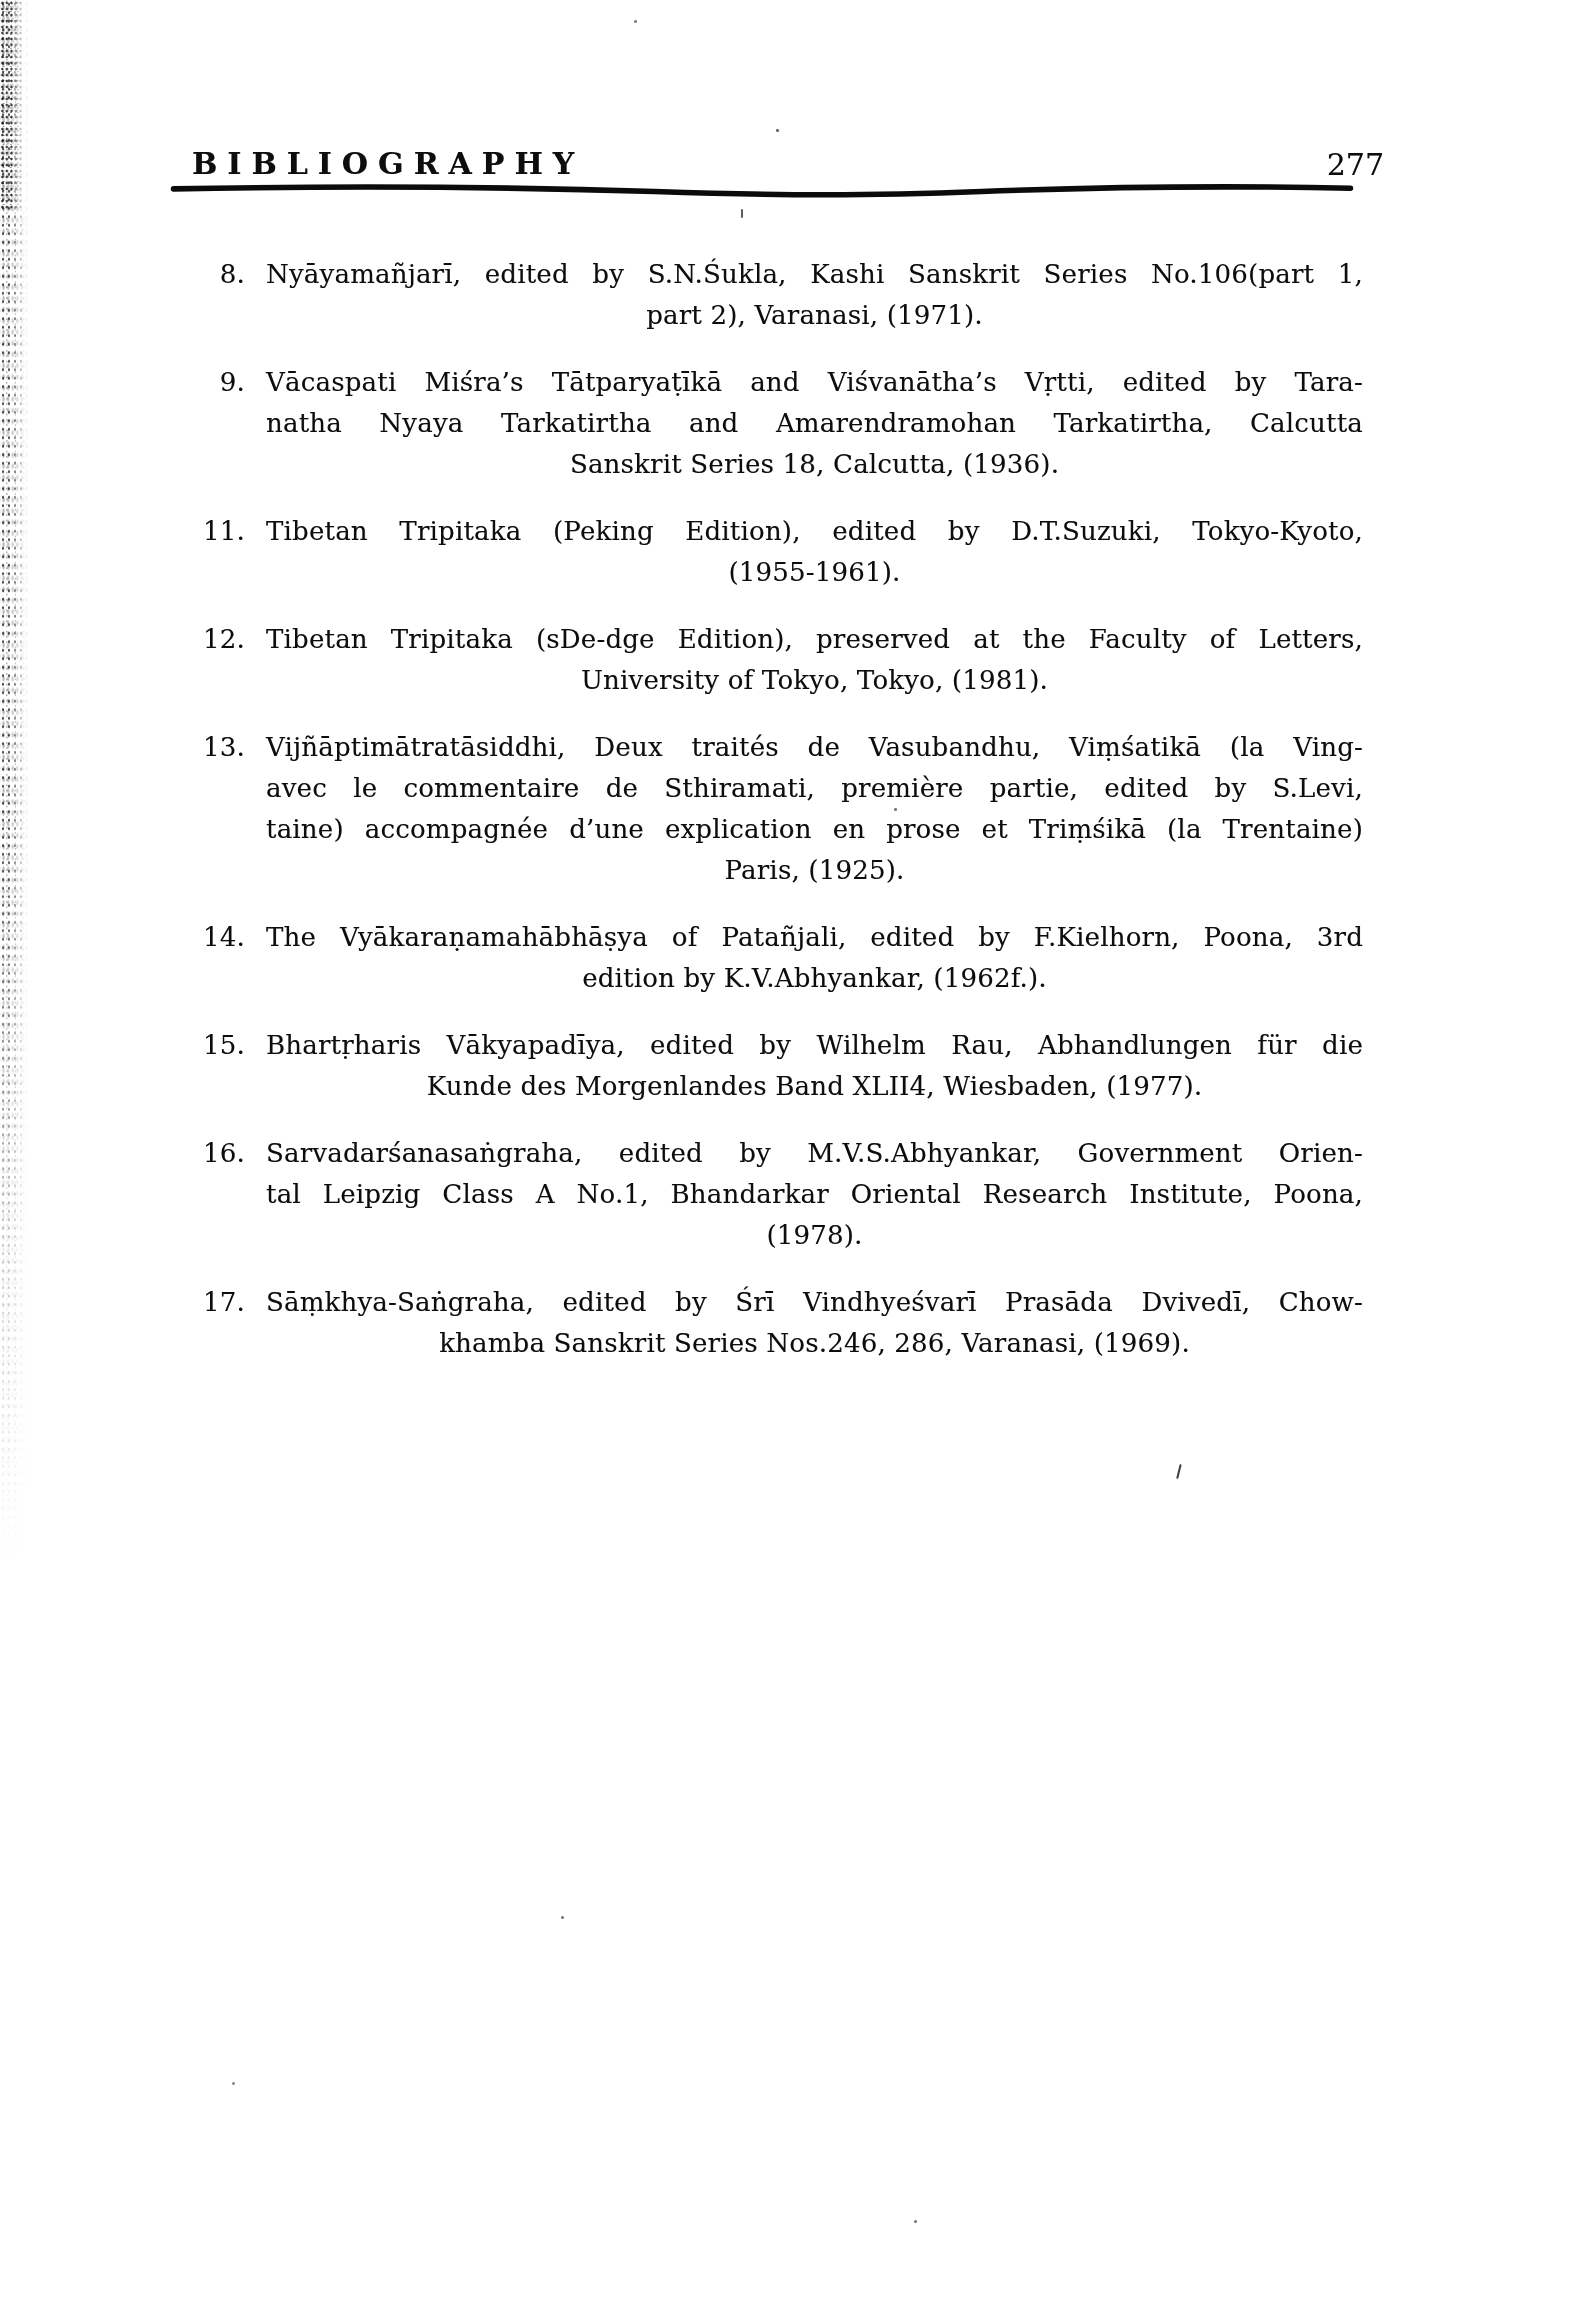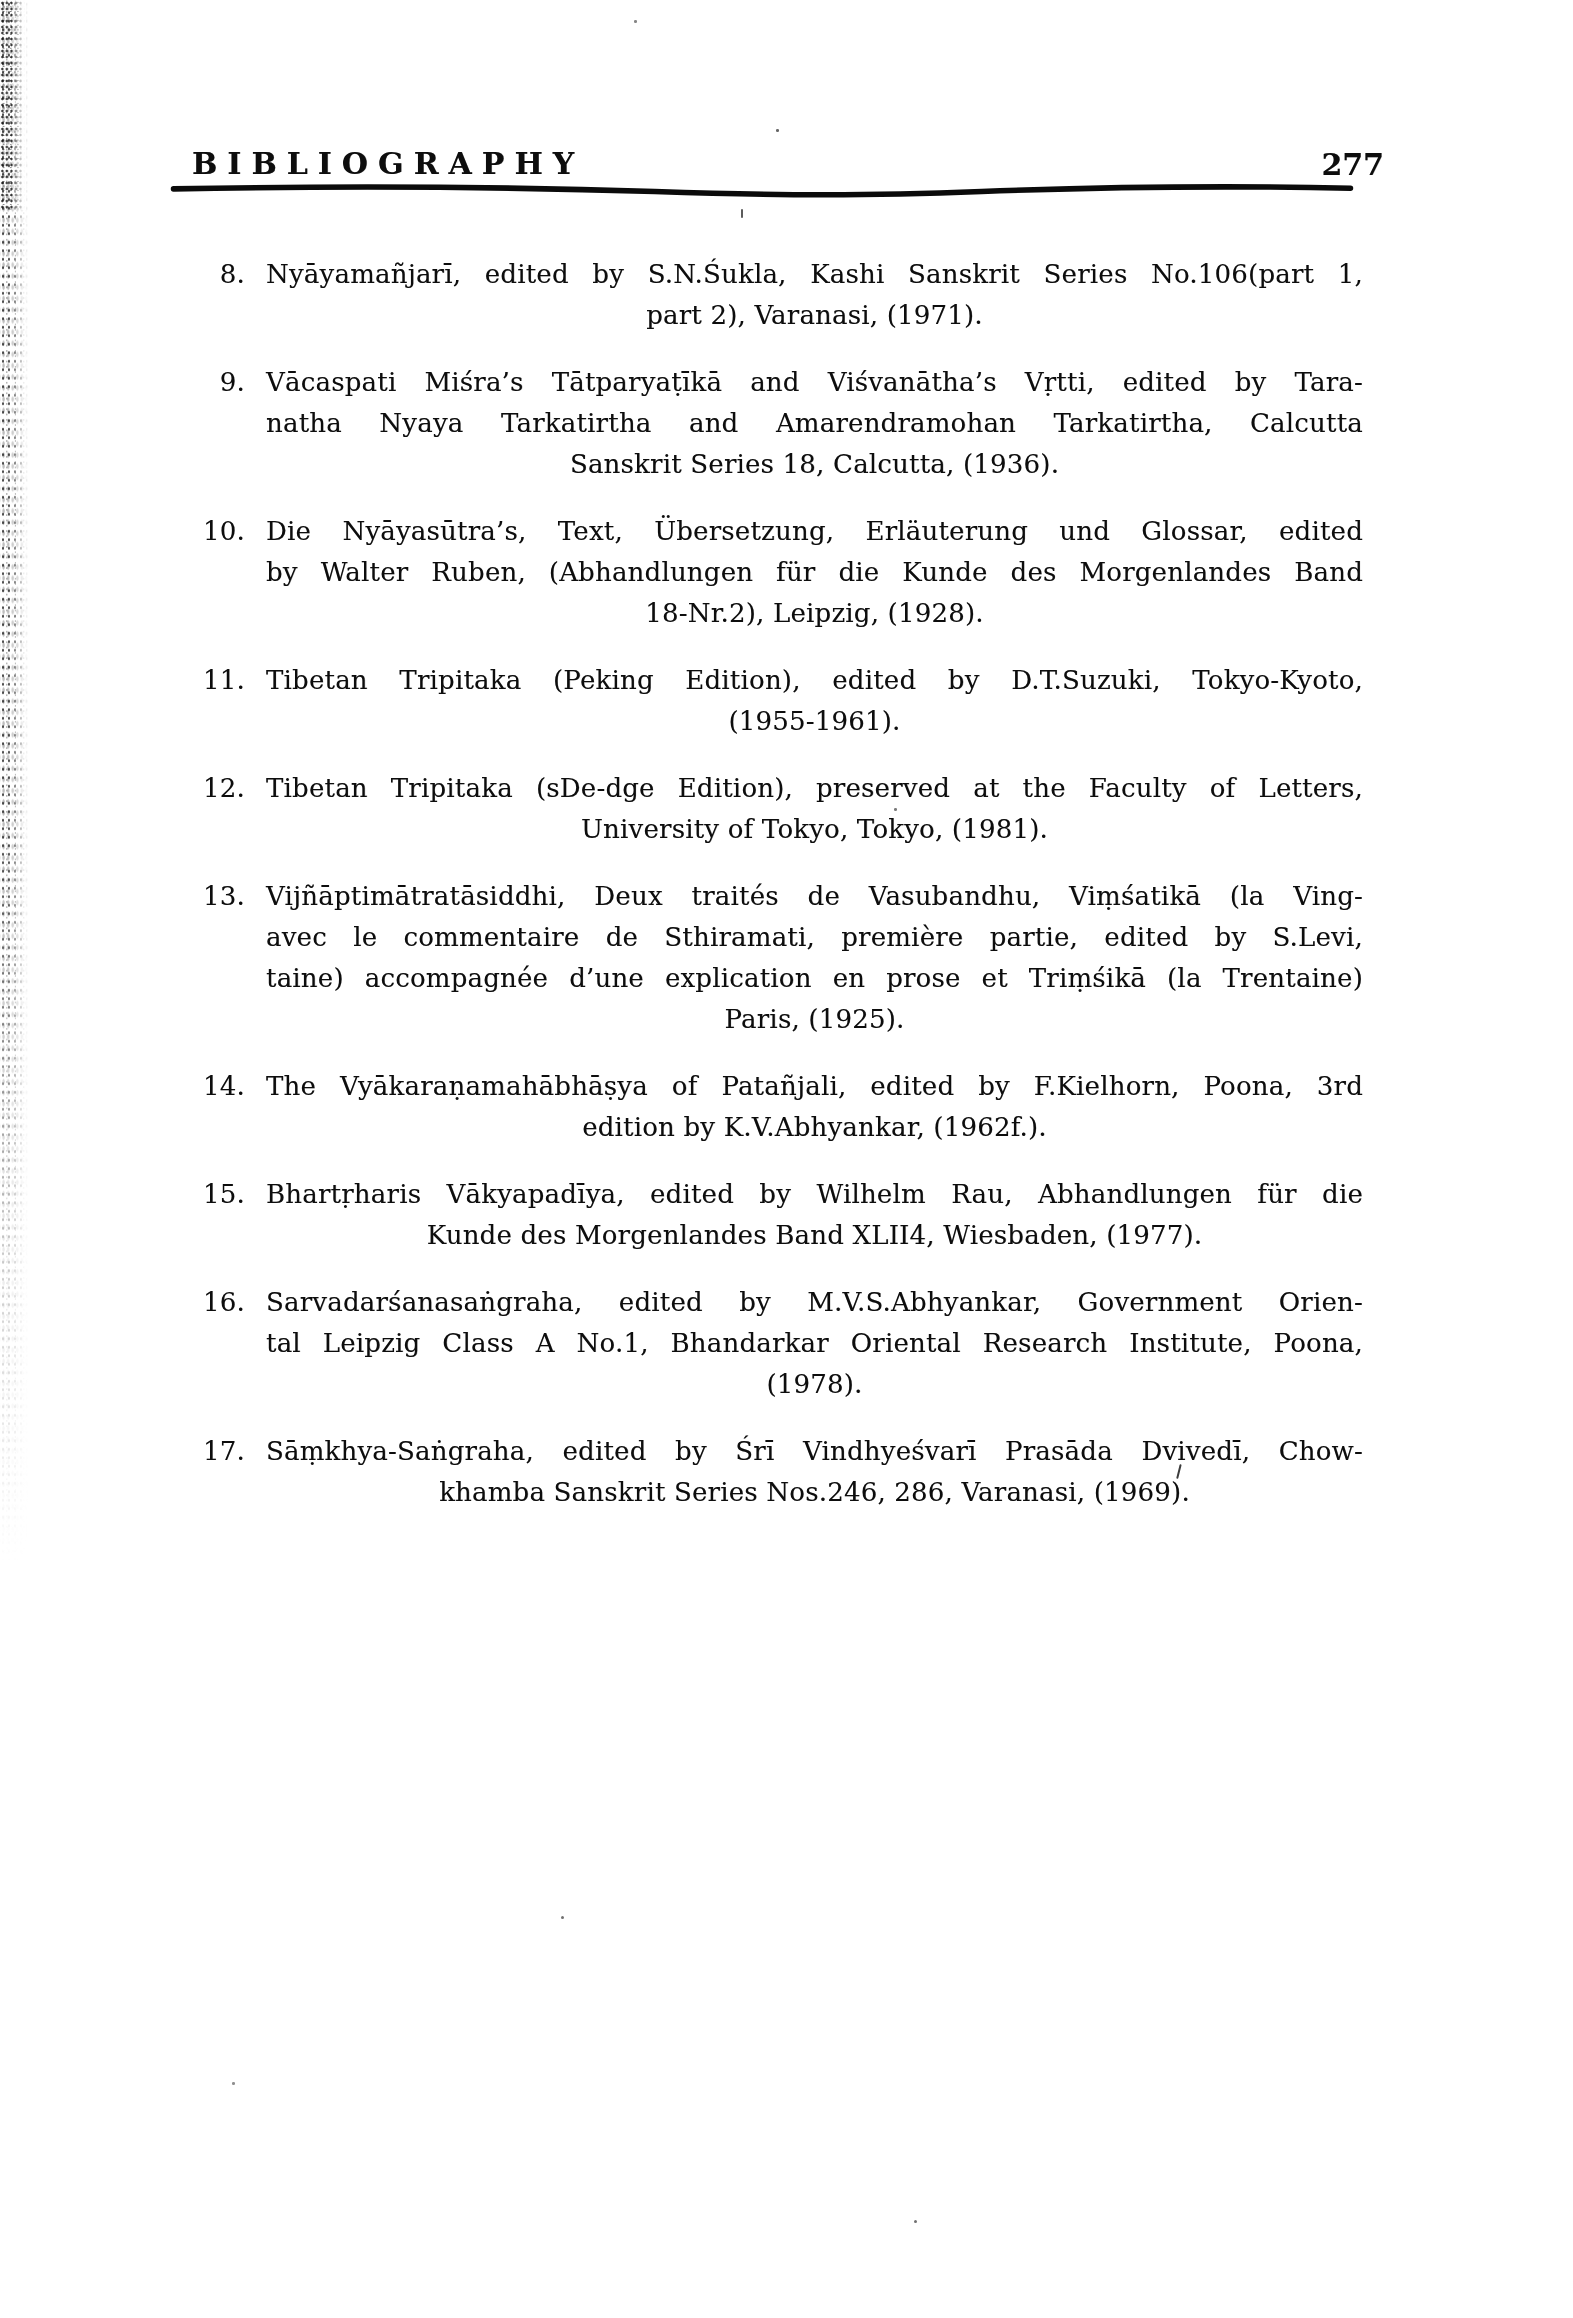--- a/index.html
+++ b/index.html
@@ -36,21 +36,21 @@
   .hdr-title{
     position:absolute;top:146px;left:192px;width:1171px;
     text-align:left;
     font-size:30px;font-weight:bold;letter-spacing:10px;
     text-shadow:0.3px 0.4px 0 rgba(0,0,0,.4);
     white-space:nowrap;
   }
   .hdr-num{
     position:absolute;top:147px;left:1249px;width:135px;
     text-align:right;
-    font-size:30px;font-weight:bold;
+    font-size:30px;font-weight:normal;
     text-shadow:0.3px 0.4px 0 rgba(0,0,0,.4);
   }
   .hdr-rule{position:absolute;top:183px;left:168px;width:1188px;height:17px;}
   
   .bib{
     position:absolute;top:254px;left:192px;width:1171px;
     font-size:26px;line-height:41px;letter-spacing:0.2px;
     text-shadow:0.3px 0.3px 0 rgba(0,0,0,.33);
   }
   .entry{display:flex;margin-top:26px;}
@@ -102,28 +102,20 @@
 
     <div class="entry">
       <div class="num">9.</div>
       <div class="txt">
         <div class="jl">Vācaspati Miśra’s Tātparyaṭīkā and Viśvanātha’s Vṛtti, edited by Tara-</div>
         <div class="jl">natha Nyaya Tarkatirtha and Amarendramohan Tarkatirtha, Calcutta</div>
         <div class="ll">Sanskrit Series 18, Calcutta, (1936).</div>
       </div>
     </div>
 
-    <div class="entry">
-      <div class="num">10.</div>
-      <div class="txt">
-        <div class="jl">Die Nyāyasūtra’s, Text, Übersetzung, Erläuterung und Glossar, edited</div>
-        <div class="jl">by Walter Ruben, (Abhandlungen für die Kunde des Morgenlandes Band</div>
-        <div class="ll">18-Nr.2), Leipzig, (1928).</div>
-      </div>
-    </div>
 
     <div class="entry">
       <div class="num">11.</div>
       <div class="txt">
         <div class="jl">Tibetan Tripitaka (Peking Edition), edited by D.T.Suzuki, Tokyo-Kyoto,</div>
         <div class="ll">(1955-1961).</div>
       </div>
     </div>
 
     <div class="entry">

